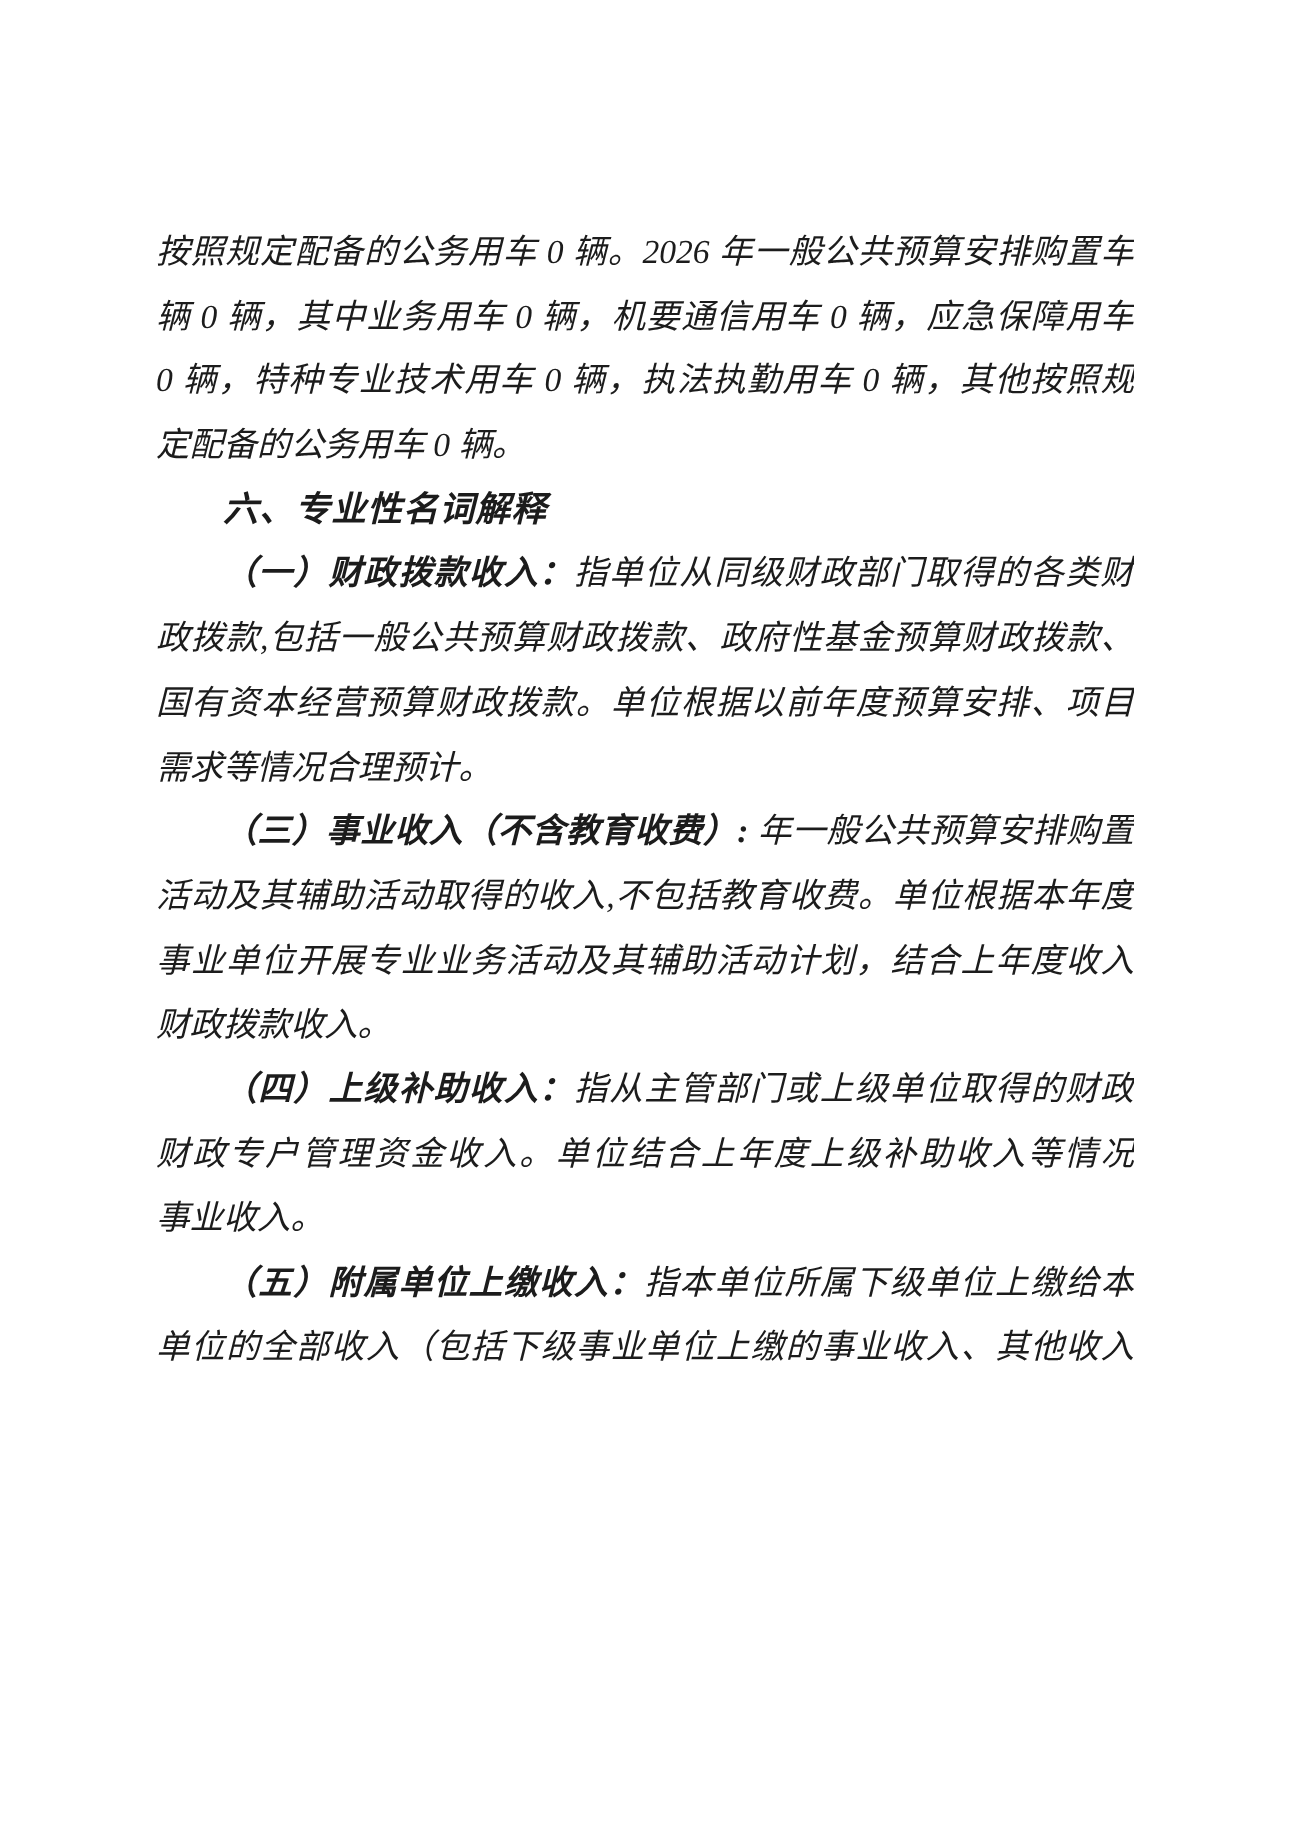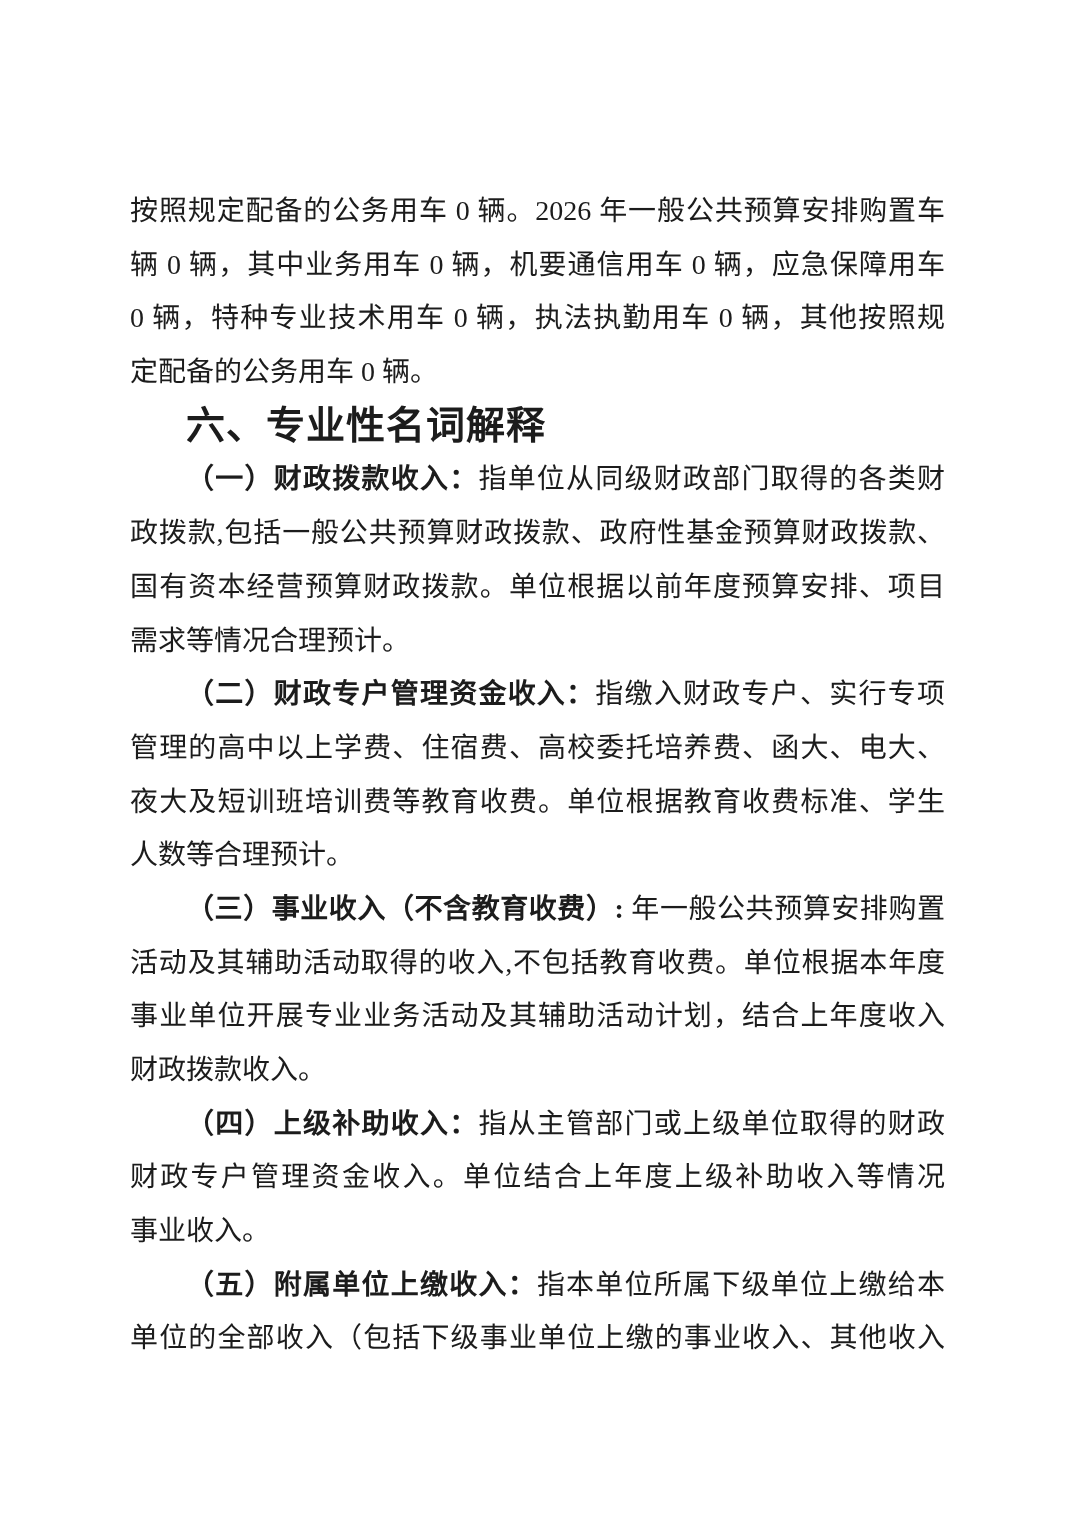--- a/index.html
+++ b/index.html
@@ -6,20 +6,21 @@
     margin: 0;
     padding: 0;
     background: #ffffff;
   }
   .page {
     position: relative;
     width: 1074px;
     height: 1520px;
     background: #ffffff;
     overflow: hidden;
+    font-style: italic;
   }
   .text-block {
     position: absolute;
     left: 130px;
     top: 184px;
     width: 815px;
     color: #1c1c1c;
     font-family: "Liberation Serif", "DejaVu Serif", serif;
     font-size: 28px;
     line-height: 53.7px;
@@ -38,21 +39,21 @@
   }
   .line.indent {
     text-indent: 56px;
   }
   .line .b {
     font-weight: 700;
   }
   .para.heading .line {
     font-family: "Liberation Sans", "DejaVu Sans", sans-serif;
     font-weight: 700;
-    font-size: 39px;
+    font-size: 29px;
     letter-spacing: 1px;
   }
 </style>
 </head>
 <body>
 
 <div class="page">
   <div class="text-block" style="color: rgb(28, 28, 28);">
       <div class="para body">
         <div class="line"><span>按照规定配备的公务用车 0 辆。2026 年一般公共预算安排购置车</span></div>
@@ -63,26 +64,20 @@
       <div class="para heading">
         <div class="line last indent"><span>六、专业性名词解释</span></div>
       </div>
       <div class="para body">
         <div class="line indent"><span class="b">（一）财政拨款收入：</span><span>指单位从同级财政部门取得的各类财</span></div>
         <div class="line"><span>政拨款,包括一般公共预算财政拨款、政府性基金预算财政拨款、</span></div>
         <div class="line"><span>国有资本经营预算财政拨款。单位根据以前年度预算安排、项目</span></div>
         <div class="line last"><span>需求等情况合理预计。</span></div>
       </div>
       <div class="para body">
-        <div class="line indent"><span class="b">（二）财政专户管理资金收入：</span><span>指缴入财政专户、实行专项</span></div>
-        <div class="line"><span>管理的高中以上学费、住宿费、高校委托培养费、函大、电大、</span></div>
-        <div class="line"><span>夜大及短训班培训费等教育收费。单位根据教育收费标准、学生</span></div>
-        <div class="line last"><span>人数等合理预计。</span></div>
-      </div>
-      <div class="para body">
         <div class="line indent"><span class="b">（三）事业收入（不含教育收费）:</span><span> 年一般公共预算安排购置车</span></div>
         <div class="line"><span>活动及其辅助活动取得的收入,不包括教育收费。单位根据本年度</span></div>
         <div class="line"><span>事业单位开展专业业务活动及其辅助活动计划，结合上年度收入</span></div>
         <div class="line last"><span>财政拨款收入。</span></div>
       </div>
       <div class="para body">
         <div class="line indent"><span class="b">（四）上级补助收入：</span><span>指从主管部门或上级单位取得的财政</span></div>
         <div class="line"><span>财政专户管理资金收入。单位结合上年度上级补助收入等情况</span></div>
         <div class="line last"><span>事业收入。</span></div>
       </div>

